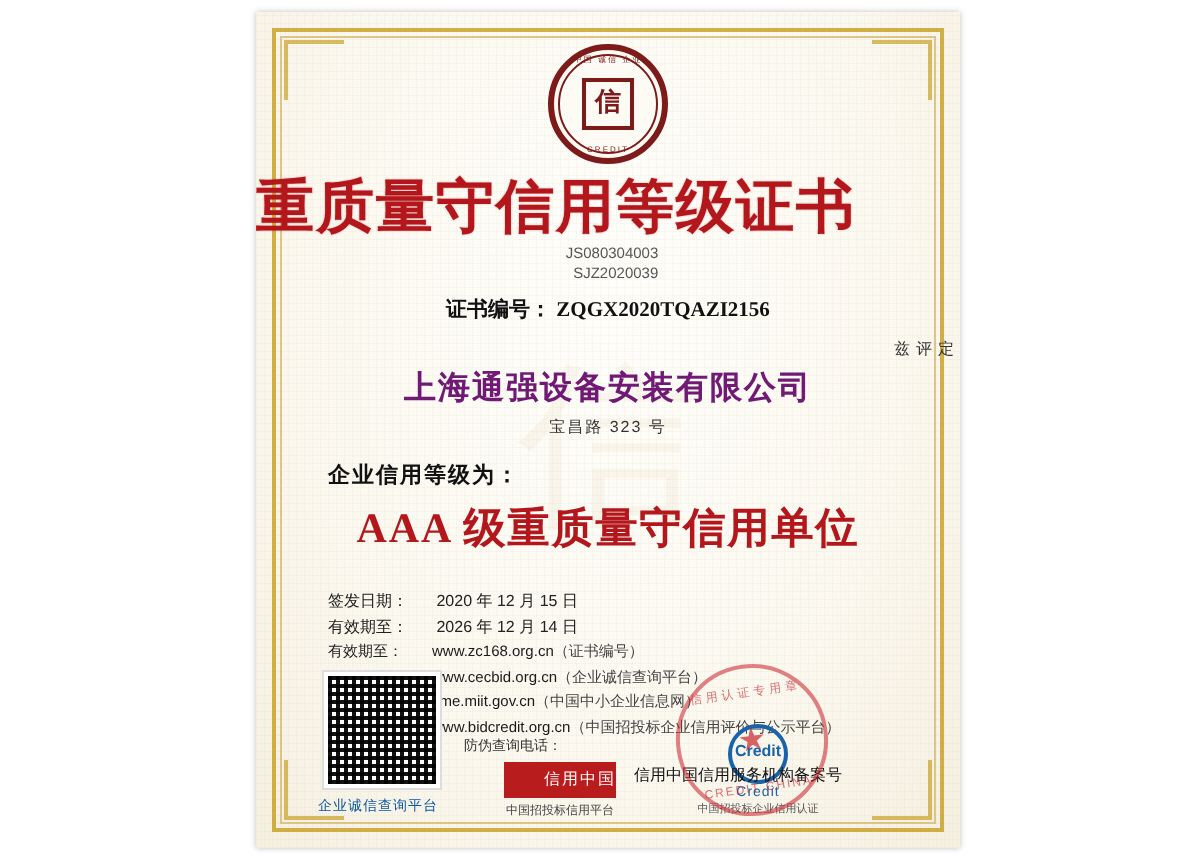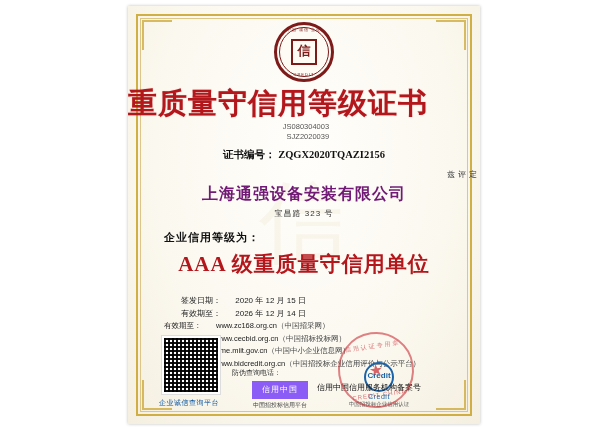--- a/index.html
+++ b/index.html
@@ -226,21 +226,21 @@
 
   .meta {
     position: absolute;
     left: 36px;
     top: 288px;
     font-size: 8px;
     color: #222;
     line-height: 13px;
   }
   .meta .row { white-space: nowrap; }
-  .meta .k { display: inline-block; width: 52px; margin-left: 17px; }
+  .meta .k { display: inline-block; width: 52px; }
 
   .publish {
     position: absolute;
     left: 36px;
     top: 314px;
     font-size: 7.5px;
     color: #222;
     line-height: 12.5px;
   }
   .publish .k { display: inline-block; width: 52px; }
@@ -283,25 +283,25 @@
     position: absolute;
     left: 104px;
     bottom: 14px;
     width: 96px;
     text-align: center;
   }
   .creditchina .logo {
     display: inline-block;
     width: 56px;
     height: 18px;
-    background: #8b5cf6;
+    background: #b91c1c;
     color: #fff;
     font-size: 8px;
     line-height: 18px;
-    text-align: center;
+    text-align: right;
     letter-spacing: 1px;
   }
   .creditchina .cap {
     font-size: 6px;
     color: #444;
     margin-top: 2px;
     white-space: nowrap;
   }
 
   .credit-badge {
@@ -439,24 +439,24 @@
         <span>2020 年 12 月 15 日</span>
       </div>
       <div class="row">
         <span class="k">有效期至：</span>
         <span>2026 年 12 月 14 日</span>
       </div>
     </div>
 
     <div class="publish">
       <div>
-        <span class="k">有效期至：</span><span class="url">www.zc168.org.cn</span><span class="note">（中国招采网）</span>
+        <span class="k">有效期至：</span><span class="url">www.zc168.org.cn</span><span class="note">（证书编号）</span>
       </div>
       <div>
-        <span class="k"></span><span class="url">www.cecbid.org.cn</span><span class="note">（中国招标投标网）</span>
+        <span class="k"></span><span class="url">www.cecbid.org.cn</span><span class="note">（企业诚信查询平台）</span>
       </div>
       <div>
         <span class="k"></span><span class="url">sme.miit.gov.cn</span><span class="note">（中国中小企业信息网）</span>
       </div>
       <div>
         <span class="k"></span><span class="url">www.bidcredit.org.cn</span><span class="note">（中国招投标企业信用评价与公示平台）</span>
       </div>
     </div>
 
     <div class="qr"></div>

